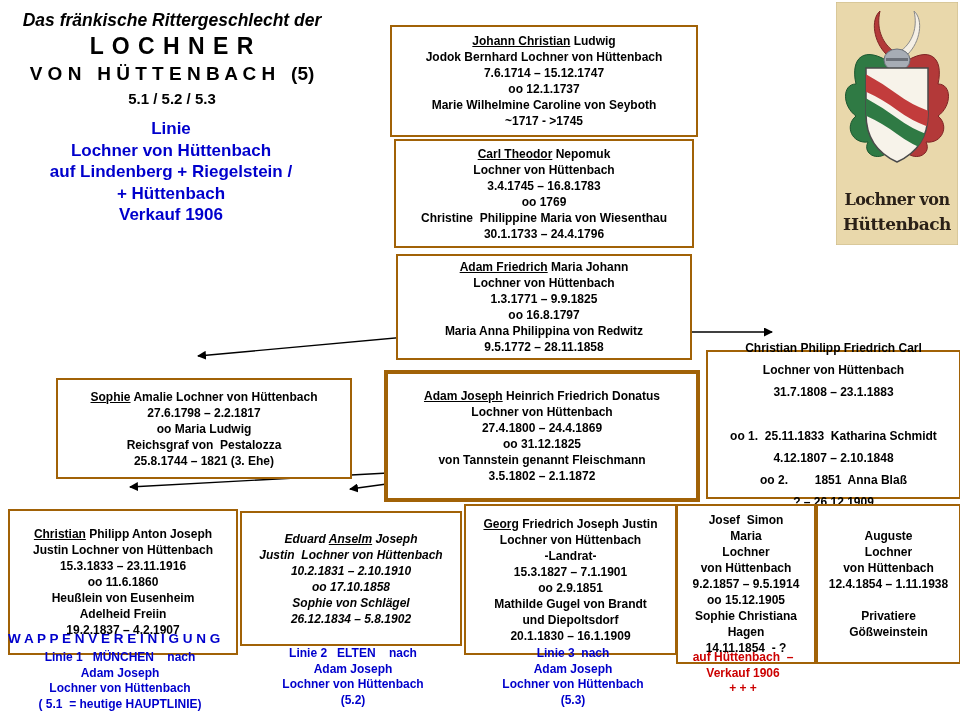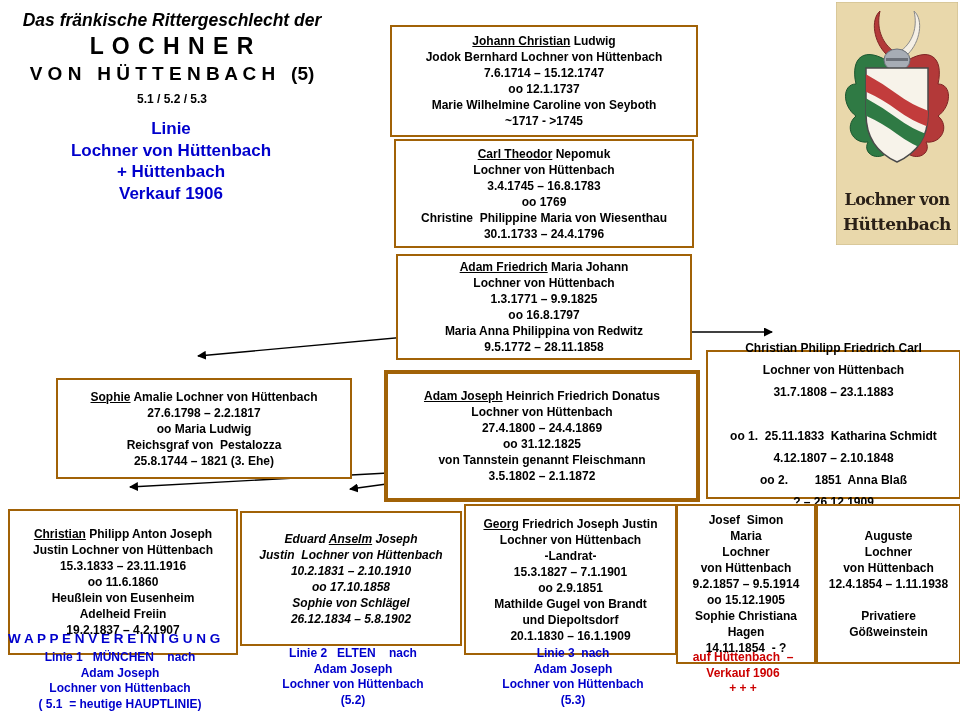--- a/index.html
+++ b/index.html
@@ -11,21 +11,21 @@
     color:#000;
   }
   .abs { position:absolute; }
 
   
   .title-block { left:4px; top:8px; width:336px; text-align:center; }
   .title-block div { white-space:pre; }
   .t1 { font-style:italic; font-size:17.5px; line-height:24px; }
   .t2 { font-size:23px; line-height:28px; letter-spacing:1px; }
   .t3 { font-size:19px; line-height:27px; }
-  .t4 { font-size:12px; line-height:24px; }
+  .t4 { font-size:15px; line-height:24px; }
 
   .subtitle { left:6px; top:118px; width:330px; text-align:center;
               color:var(--blue,#0000cc); font-size:17px; }
   .subtitle .line { line-height:21.5px; white-space:pre; }
 
   
   .box {
     position:absolute; background:#fff; border:2px solid #a16207;
     display:flex; flex-direction:column; justify-content:center;
     text-align:center; font-size:12px; padding:2px 1px;margin-top:20px;
@@ -71,20 +71,21 @@
 <div class="abs title-block">
   <div class="t1">Das fränkische Rittergeschlecht der</div>
   <div class="t2">L O C H N E R</div>
   <div class="t3">V O N   H Ü T T E N B A C H   (5)</div>
   <div class="t4">5.1 / 5.2 / 5.3</div>
 </div>
 
 <div class="abs subtitle">
     <div class="line">Linie</div>
     <div class="line">Lochner von Hüttenbach</div>
+    <div class="line">auf Lindenberg + Riegelstein /</div>
     <div class="line">+ Hüttenbach</div>
     <div class="line">Verkauf 1906</div>
   </div>
 
 <svg class="abs arrows" width="960" height="720" viewBox="0 0 960 720">
   <defs>
     <marker id="ah" markerWidth="10" markerHeight="9" refX="8" refY="4.5" orient="auto" markerUnits="userSpaceOnUse">
       <path d="M0,0 L9,4.5 L0,9 Z" fill="#000"></path>
     </marker>
   </defs>

